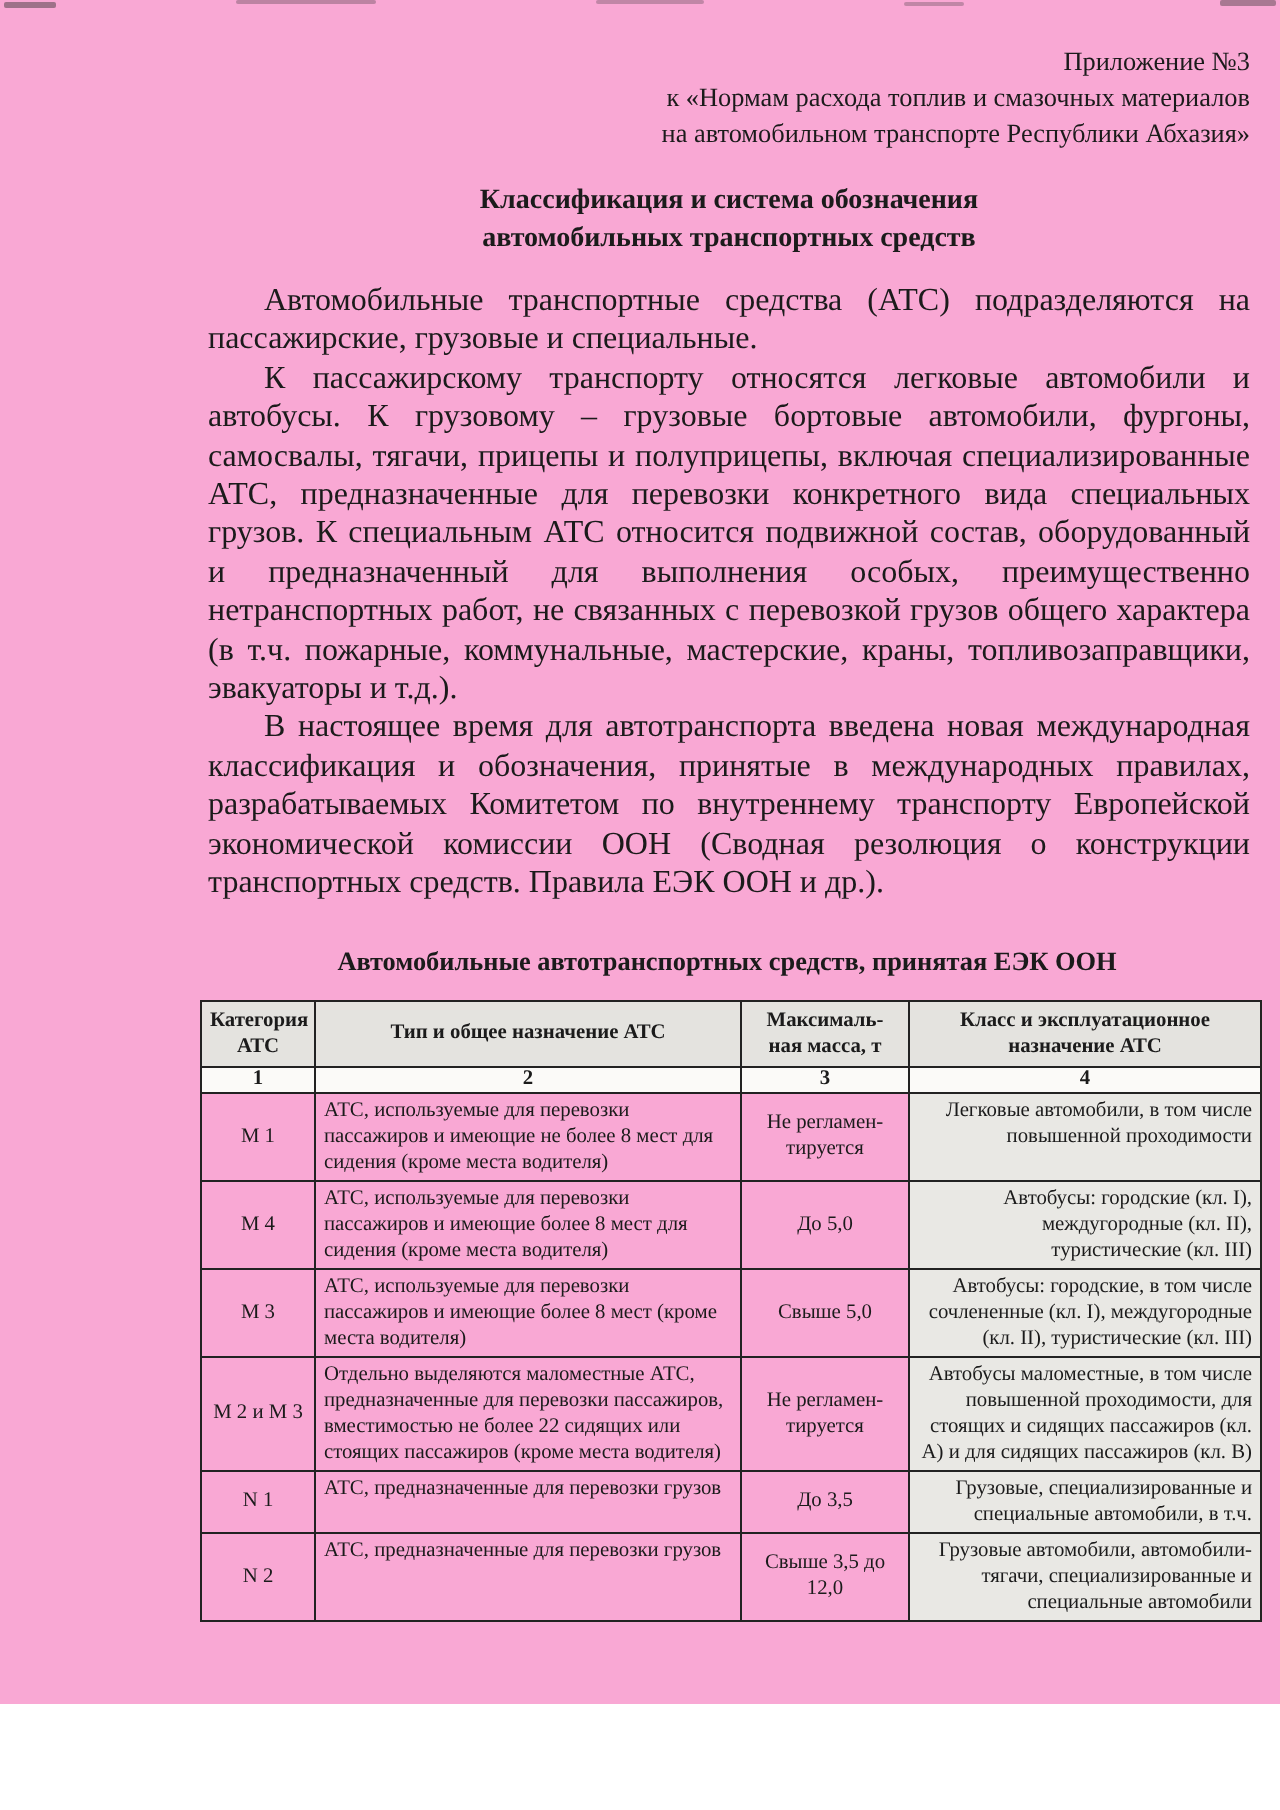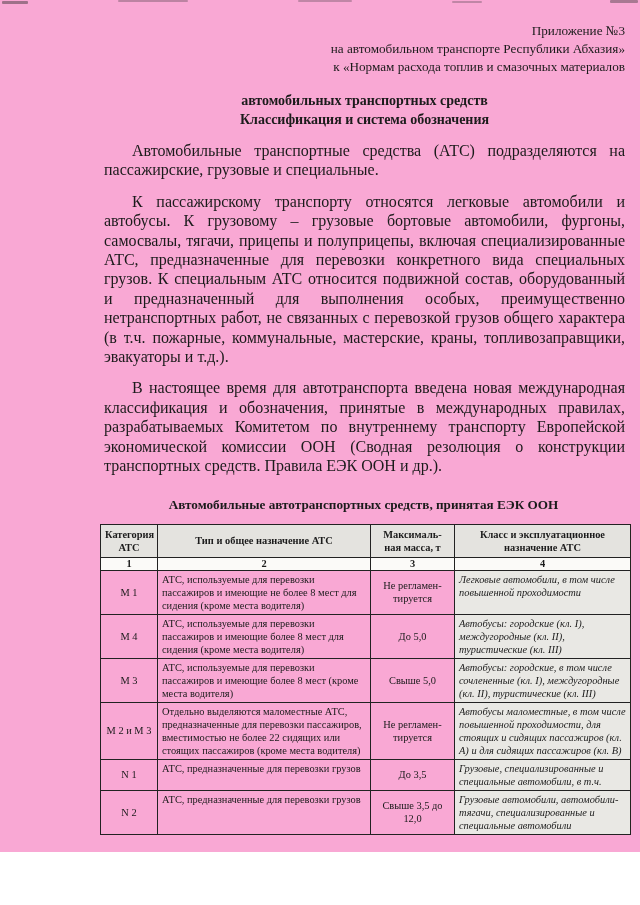--- a/index.html
+++ b/index.html
@@ -34,21 +34,21 @@
 
   .para {
     margin:0;
     margin-top:10px;
     text-align:justify;
     text-indent:28px;
     font-size:16px;
     line-height:19.4px;
   }
   .para.first { margin-top:12px; }
-  .para + .para { margin-top:12px; }
+  .para + .para { margin-top:0; }
 
   .table-title {
     margin-top:20px;
     margin-bottom:11px;
     margin-left:-2px;
     text-align:center;
     font-weight:bold;
     font-size:13.2px;
     line-height:17px;
   }
@@ -75,21 +75,21 @@
   table.cls thead tr.nums th {
     background:#fbfaf8;
     font-weight:bold;
     text-align:center;
     padding:0 2px;
     line-height:12px;
   }
   td.c-cat  { text-align:center; vertical-align:middle; }
   td.c-type { text-align:left;   vertical-align:top; }
   td.c-mass { text-align:center; vertical-align:middle; }
-  td.c-class{ text-align:left;   vertical-align:top; background:#e9e8e4;font-style:italic; }
+  td.c-class{ text-align:right;   vertical-align:top; background:#e9e8e4; }
   col.w-cat  { width:57px; }
   col.w-type { width:213px; }
   col.w-mass { width:84px; }
   col.w-class{ width:176px; }
 </style>
 </head>
 <body>
 
 <div class="page">
 
@@ -102,27 +102,27 @@
   <div class="art" style="left:88px;top:895px;width:5px;height:4px;opacity:.6;"></div>
   <div class="art" style="left:299px;top:896px;width:16px;height:3px;opacity:.55;"></div>
   <div class="art" style="left:356px;top:895px;width:7px;height:4px;opacity:.6;"></div>
   <div class="art" style="left:550px;top:893px;width:11px;height:5px;opacity:.7;"></div>
   <div class="art" style="left:628px;top:887px;width:6px;height:5px;opacity:.4;"></div>
 
   <div class="content">
 
     <div class="appendix">
       <div>Приложение №3</div>
+      <div>к «Нормам расхода топлив и смазочных материалов</div>
       <div>на автомобильном транспорте Республики Абхазия»</div>
-      <div>к «Нормам расхода топлив и смазочных материалов</div>
     </div>
 
     <div class="doc-title">
+      <div>Классификация и система обозначения</div>
       <div>автомобильных транспортных средств</div>
-      <div>Классификация и система обозначения</div>
     </div>
 
     <p class="para first">Автомобильные транспортные средства (АТС) подразделяются на пассажирские, грузовые и специальные.</p>
     <p class="para">К пассажирскому транспорту относятся легковые автомобили и автобусы. К грузовому – грузовые бортовые автомобили, фургоны, самосвалы, тягачи, прицепы и полуприцепы, включая специализированные АТС, предназначенные для перевозки конкретного вида специальных грузов. К специальным АТС относится подвижной состав, оборудованный и предназначенный для выполнения особых, преимущественно нетранспортных работ, не связанных с перевозкой грузов общего характера (в т.ч. пожарные, коммунальные, мастерские, краны, топливозаправщики, эвакуаторы и т.д.).</p>
     <p class="para">В настоящее время для автотранспорта введена новая международная классификация и обозначения, принятые в международных правилах, разрабатываемых Комитетом по внутреннему транспорту Европейской экономической комиссии ООН (Сводная резолюция о конструкции транспортных средств. Правила ЕЭК ООН и др.).</p>
 
     <div class="table-title">Автомобильные автотранспортных средств, принятая ЕЭК ООН</div>
 
     <table class="cls">
       <colgroup>

